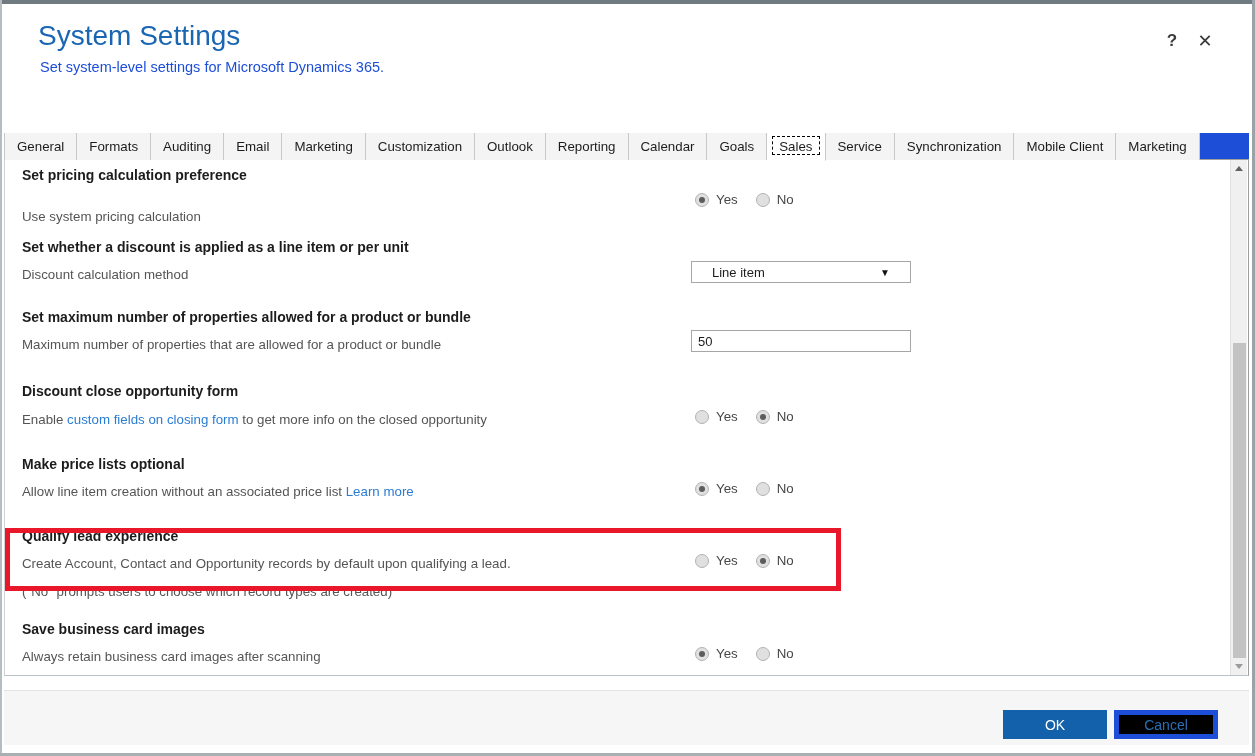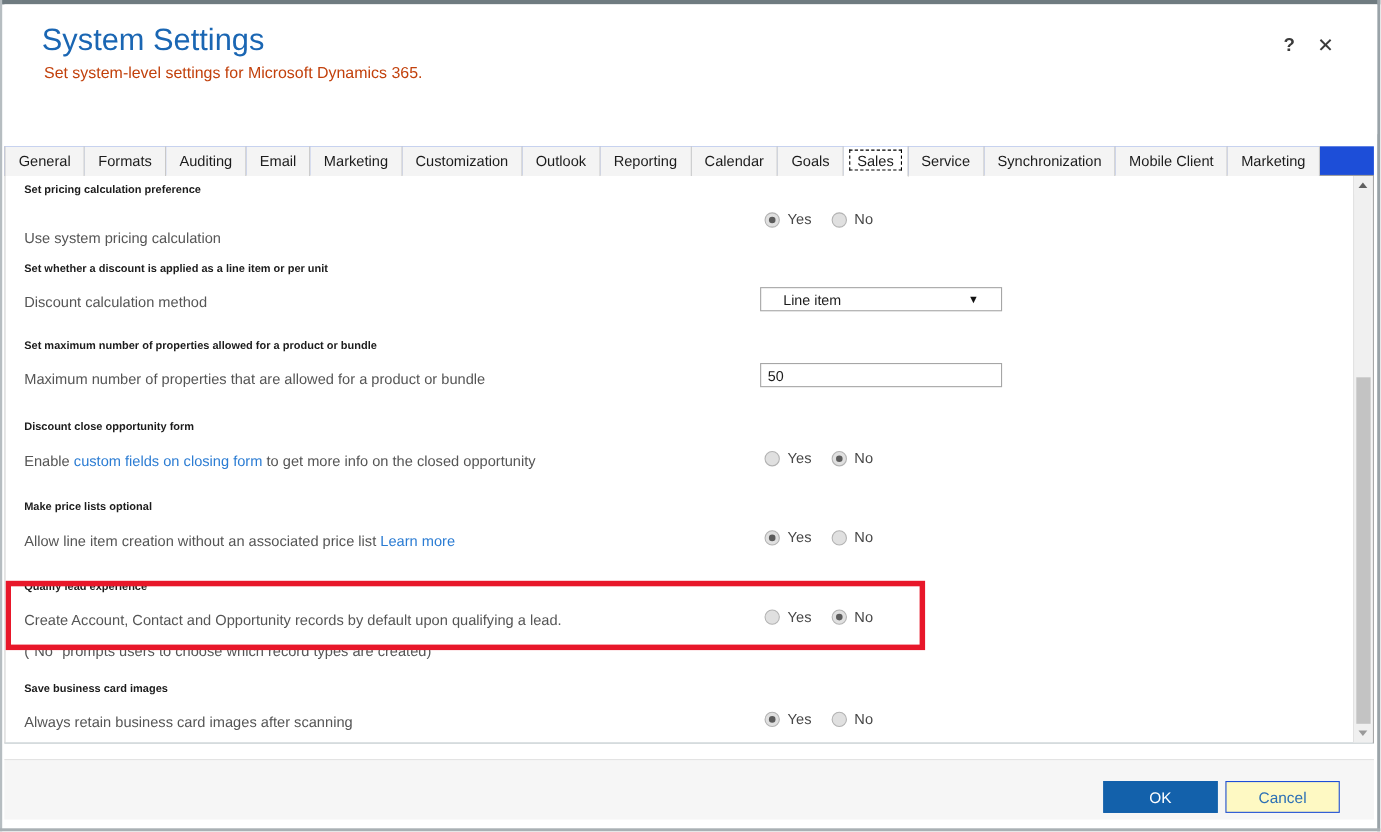--- a/index.html
+++ b/index.html
@@ -61,21 +61,21 @@
     color: #1a66b3;
     font-weight: normal;
     letter-spacing: 0px;
     white-space: nowrap;
   }
   .subtitle {
     position: absolute;
     left: 36px;
     top: 55px;
     font-size: 14.5px;
-    color: #c2410c;
+    color: #1d4ed8;
     white-space: nowrap;
   }
   .hdr-btn {
     position: absolute;
     width: 26px;
     height: 26px;
     line-height: 26px;
     text-align: center;
     color: #3b3b3b;
     cursor: pointer;
@@ -159,21 +159,21 @@
   }
 
   .section {
     position: absolute;
     left: 0;
     width: 1220px;
   }
   .sec-title {
     position: absolute;
     left: 17px;
-    font-size: 10px;
+    font-size: 14px;
     font-weight: bold;
     color: #1c1c1c;
     white-space: nowrap;
   }
   .sec-desc {
     position: absolute;
     left: 17px;
     font-size: 13.3px;
     color: #555555;
     white-space: nowrap;
@@ -336,23 +336,23 @@
     justify-content: center;
   }
   .btn-ok {
     left: 999px;
     background: #1361ab;
     color: #ffffff;
     border: 1px solid #1361ab;
   }
   .btn-cancel {
     left: 1110px;
-    background: #fef9c3;
+    background: #000000;
     color: #2b6fb5;
-    border: 1px solid #1d4ed8;
+    border: 5px solid #1d4ed8;
     text-align: right;
   }
 </style>
 </head>
 <body>
 
 <div class="window">
 
   <div class="win-edge-top"></div>
   <div class="win-edge-left"></div>

